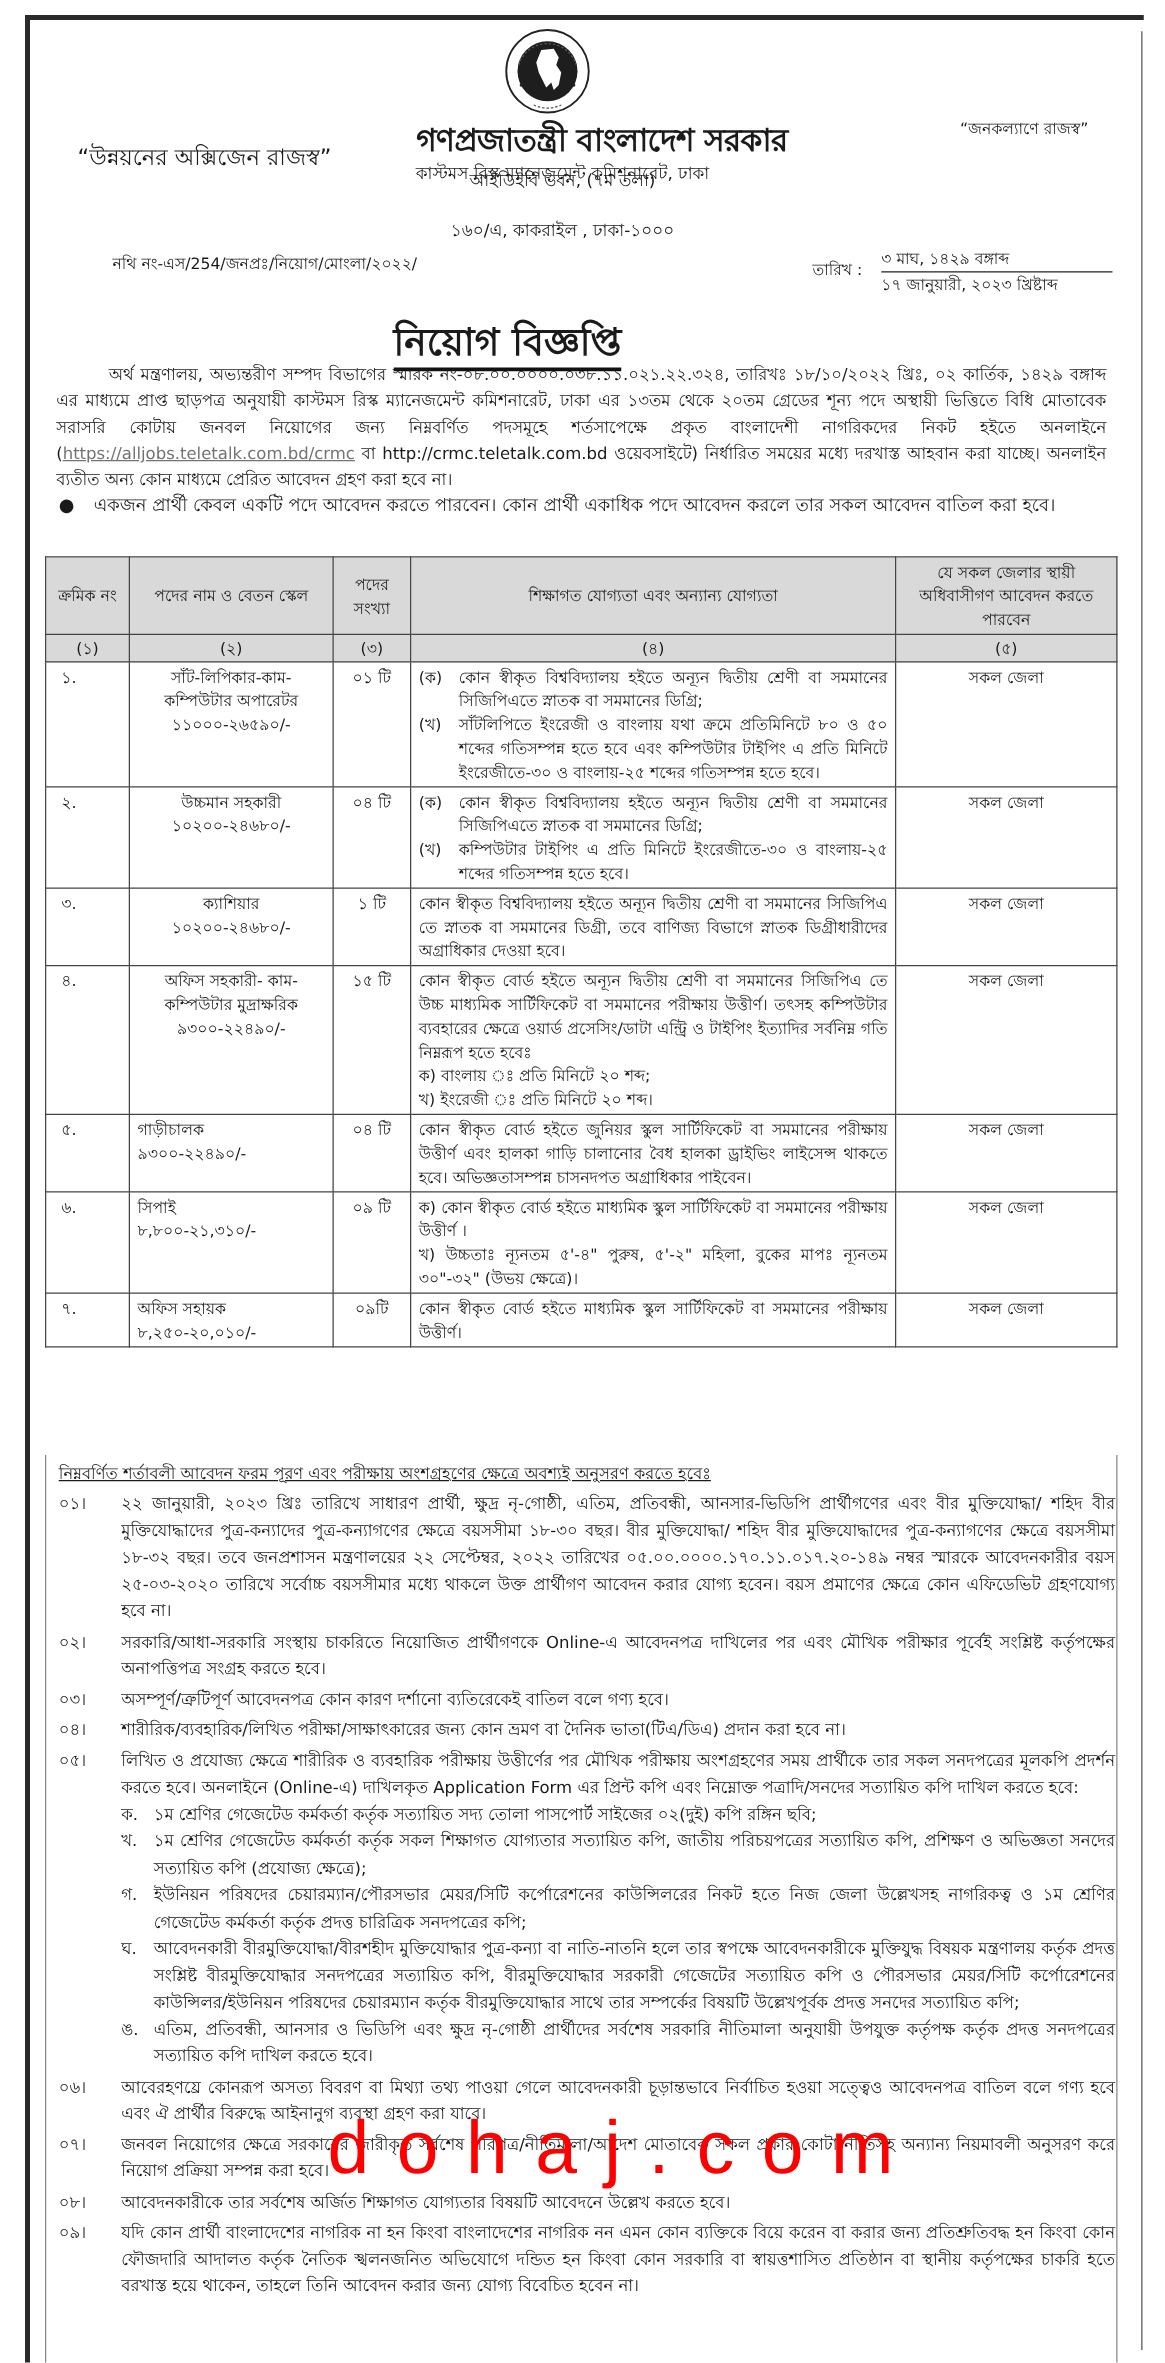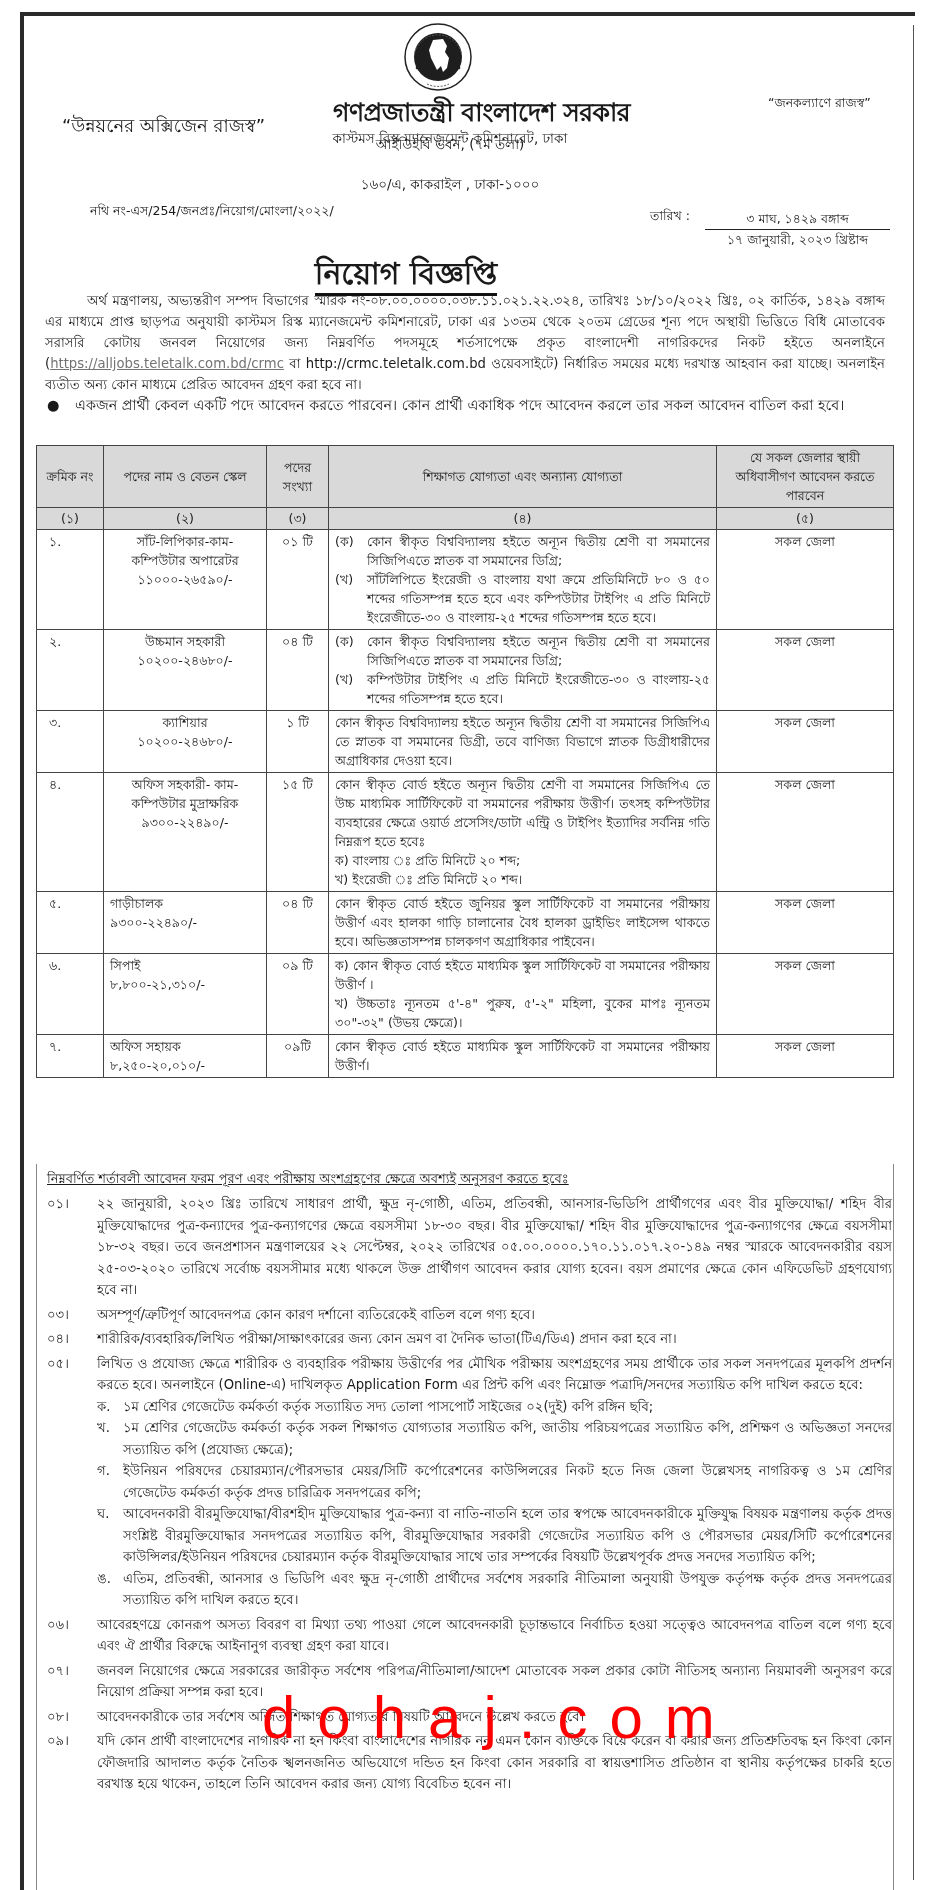--- a/index.html
+++ b/index.html
@@ -11,21 +11,21 @@
 
   .seal { position: absolute; left: 403px; top: 22px; width: 70px; height: 70px; }
   .motto-left { position: absolute; left: 62px; top: 112px; font-size: 18px; }
   .motto-right { position: absolute; left: 730px; top: 94px; font-size: 12.5px; margin-left: 38px; }
   .gov-title { position: absolute; left: 270px; top: 93px; width: 360px; text-align: right;
                font-size: 25px; font-weight: bold; letter-spacing: -0.5px; }
   .office-line { position: absolute; left: 260px; width: 380px; text-align: center; font-size: 13.5px; }
   .ref-no { position: absolute; left: 90px; top: 202px; font-size: 12.5px; }
   .date-block { position: absolute; left: 650px; top: 197px; font-size: 12.5px; }
   .date-label { position: absolute; left: 0; top: 10px; white-space: nowrap; }
-  .date-frac { position: absolute; left: 55px; top: 12px; width: 185px; text-align: center; }
+  .date-frac { position: absolute; left: 55px; top: 0; width: 185px; }
   .date-frac div { white-space: nowrap; line-height: 20px; }
   .date-frac .top { border-bottom: 1px solid #222; }
 
   .notice-title { position: absolute; left: 0; top: 250px; width: 812px; text-align: center; }
   .notice-title span { font-size: 30px; font-weight: bold; border-bottom: 3px solid #111; padding-bottom: 2px; }
 
   .intro { position: absolute; left: 45px; top: 290px; width: 840px; font-size: 13.2px; line-height: 21px;
            text-align: justify; text-indent: 42px; }
   .intro a { color: #737373; text-decoration: underline; }
   .bullet { position: absolute; left: 45px; top: 394px; width: 845px; font-size: 14.3px; line-height: 22px; }
@@ -183,21 +183,21 @@
         <td class="c5">সকল জেলা</td>
       </tr>
       <tr>
         <td class="c1">৫.</td>
         <td class="c2">
           <div>গাড়ীচালক</div>
           <div>৯৩০০-২২৪৯০/-</div>
         </td>
         <td class="c3">০৪ টি</td>
         <td class="c4">
-          <div>কোন স্বীকৃত বোর্ড হইতে জুনিয়র স্কুল সার্টিফিকেট বা সমমানের পরীক্ষায় উত্তীর্ণ  এবং হালকা গাড়ি চালানোর বৈধ হালকা ড্রাইভিং লাইসেন্স থাকতে হবে।  অভিজ্ঞতাসম্পন্ন চালকগণ অগ্রাধিকার পাইবেন।</div>
+          <div>কোন স্বীকৃত বোর্ড হইতে জুনিয়র স্কুল সার্টিফিকেট বা সমমানের পরীক্ষায় উত্তীর্ণ  এবং হালকা গাড়ি চালানোর বৈধ হালকা ড্রাইভিং লাইসেন্স থাকতে হবে।  অভিজ্ঞতাসম্পন্ন চাসনদপত অগ্রাধিকার পাইবেন।</div>
         </td>
         <td class="c5">সকল জেলা</td>
       </tr>
       <tr>
         <td class="c1">৬.</td>
         <td class="c2">
           <div>সিপাই</div>
           <div>৮,৮০০-২১,৩১০/-</div>
         </td>
         <td class="c3">০৯ টি</td>
@@ -225,20 +225,26 @@
 <div class="cond-box"></div>
 <div class="cond-head">নিম্নবর্ণিত শর্তাবলী আবেদন ফরম পূরণ এবং পরীক্ষায় অংশগ্রহণের ক্ষেত্রে অবশ্যই অনুসরণ করতে হবেঃ</div>
 <div class="conds" id="conds">
     <div class="cond">
       <span class="n">০১।</span>
       <div class="b">
         <div>২২ জানুয়ারী, ২০২৩ খ্রিঃ তারিখে সাধারণ প্রার্থী, ক্ষুদ্র নৃ-গোষ্ঠী, এতিম, প্রতিবন্ধী, আনসার-ভিডিপি প্রার্থীগণের এবং বীর মুক্তিযোদ্ধা/ শহিদ বীর মুক্তিযোদ্ধাদের পুত্র-কন্যাদের পুত্র-কন্যাগণের ক্ষেত্রে বয়সসীমা ১৮-৩০ বছর। বীর মুক্তিযোদ্ধা/ শহিদ বীর মুক্তিযোদ্ধাদের পুত্র-কন্যাগণের ক্ষেত্রে বয়সসীমা ১৮-৩২ বছর। তবে জনপ্রশাসন মন্ত্রণালয়ের ২২ সেপ্টেম্বর, ২০২২ তারিখের ০৫.০০.০০০০.১৭০.১১.০১৭.২০-১৪৯ নম্বর স্মারকে আবেদনকারীর বয়স ২৫-০৩-২০২০ তারিখে সর্বোচ্চ বয়সসীমার মধ্যে থাকলে উক্ত প্রার্থীগণ আবেদন করার যোগ্য হবেন। বয়স প্রমাণের ক্ষেত্রে কোন এফিডেভিট গ্রহণযোগ্য হবে না।</div>
       </div>
     </div>
     <div class="cond">
+      <span class="n">০২।</span>
+      <div class="b">
+        <div>সরকারি/আধা-সরকারি সংস্থায় চাকরিতে নিয়োজিত প্রার্থীগণকে Online-এ আবেদনপত্র দাখিলের পর এবং মৌখিক পরীক্ষার পূর্বেই সংশ্লিষ্ট কর্তৃপক্ষের অনাপত্তিপত্র সংগ্রহ করতে হবে।</div>
+      </div>
+    </div>
+    <div class="cond">
       <span class="n">০৩।</span>
       <div class="b">
         <div>অসম্পূর্ণ/ত্রুটিপূর্ণ আবেদনপত্র কোন কারণ দর্শানো ব্যতিরেকেই বাতিল বলে গণ্য হবে।</div>
       </div>
     </div>
     <div class="cond">
       <span class="n">০৪।</span>
       <div class="b">
         <div>শারীরিক/ব্যবহারিক/লিখিত পরীক্ষা/সাক্ষাৎকারের জন্য কোন ভ্রমণ বা দৈনিক ভাতা(টিএ/ডিএ) প্রদান করা হবে না।</div>
       </div>

